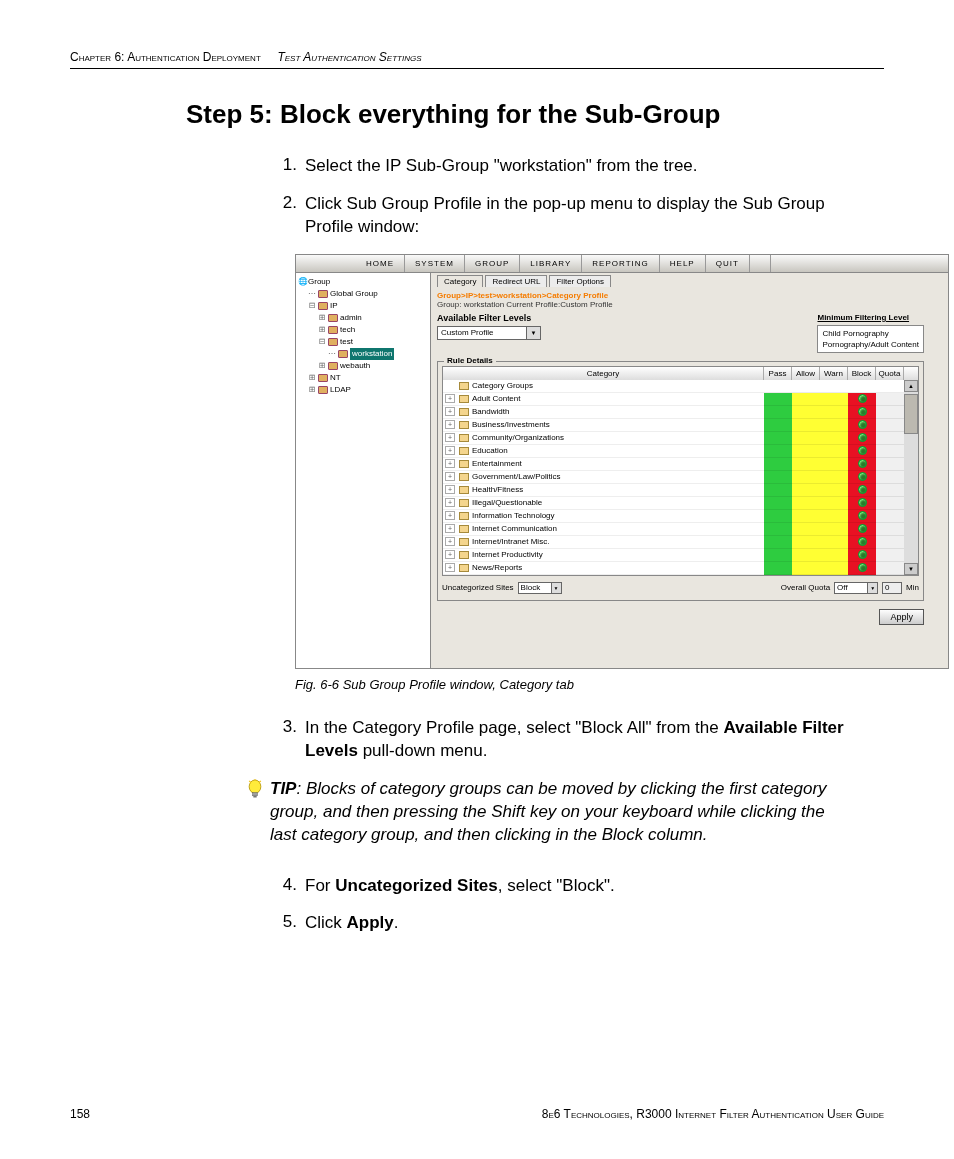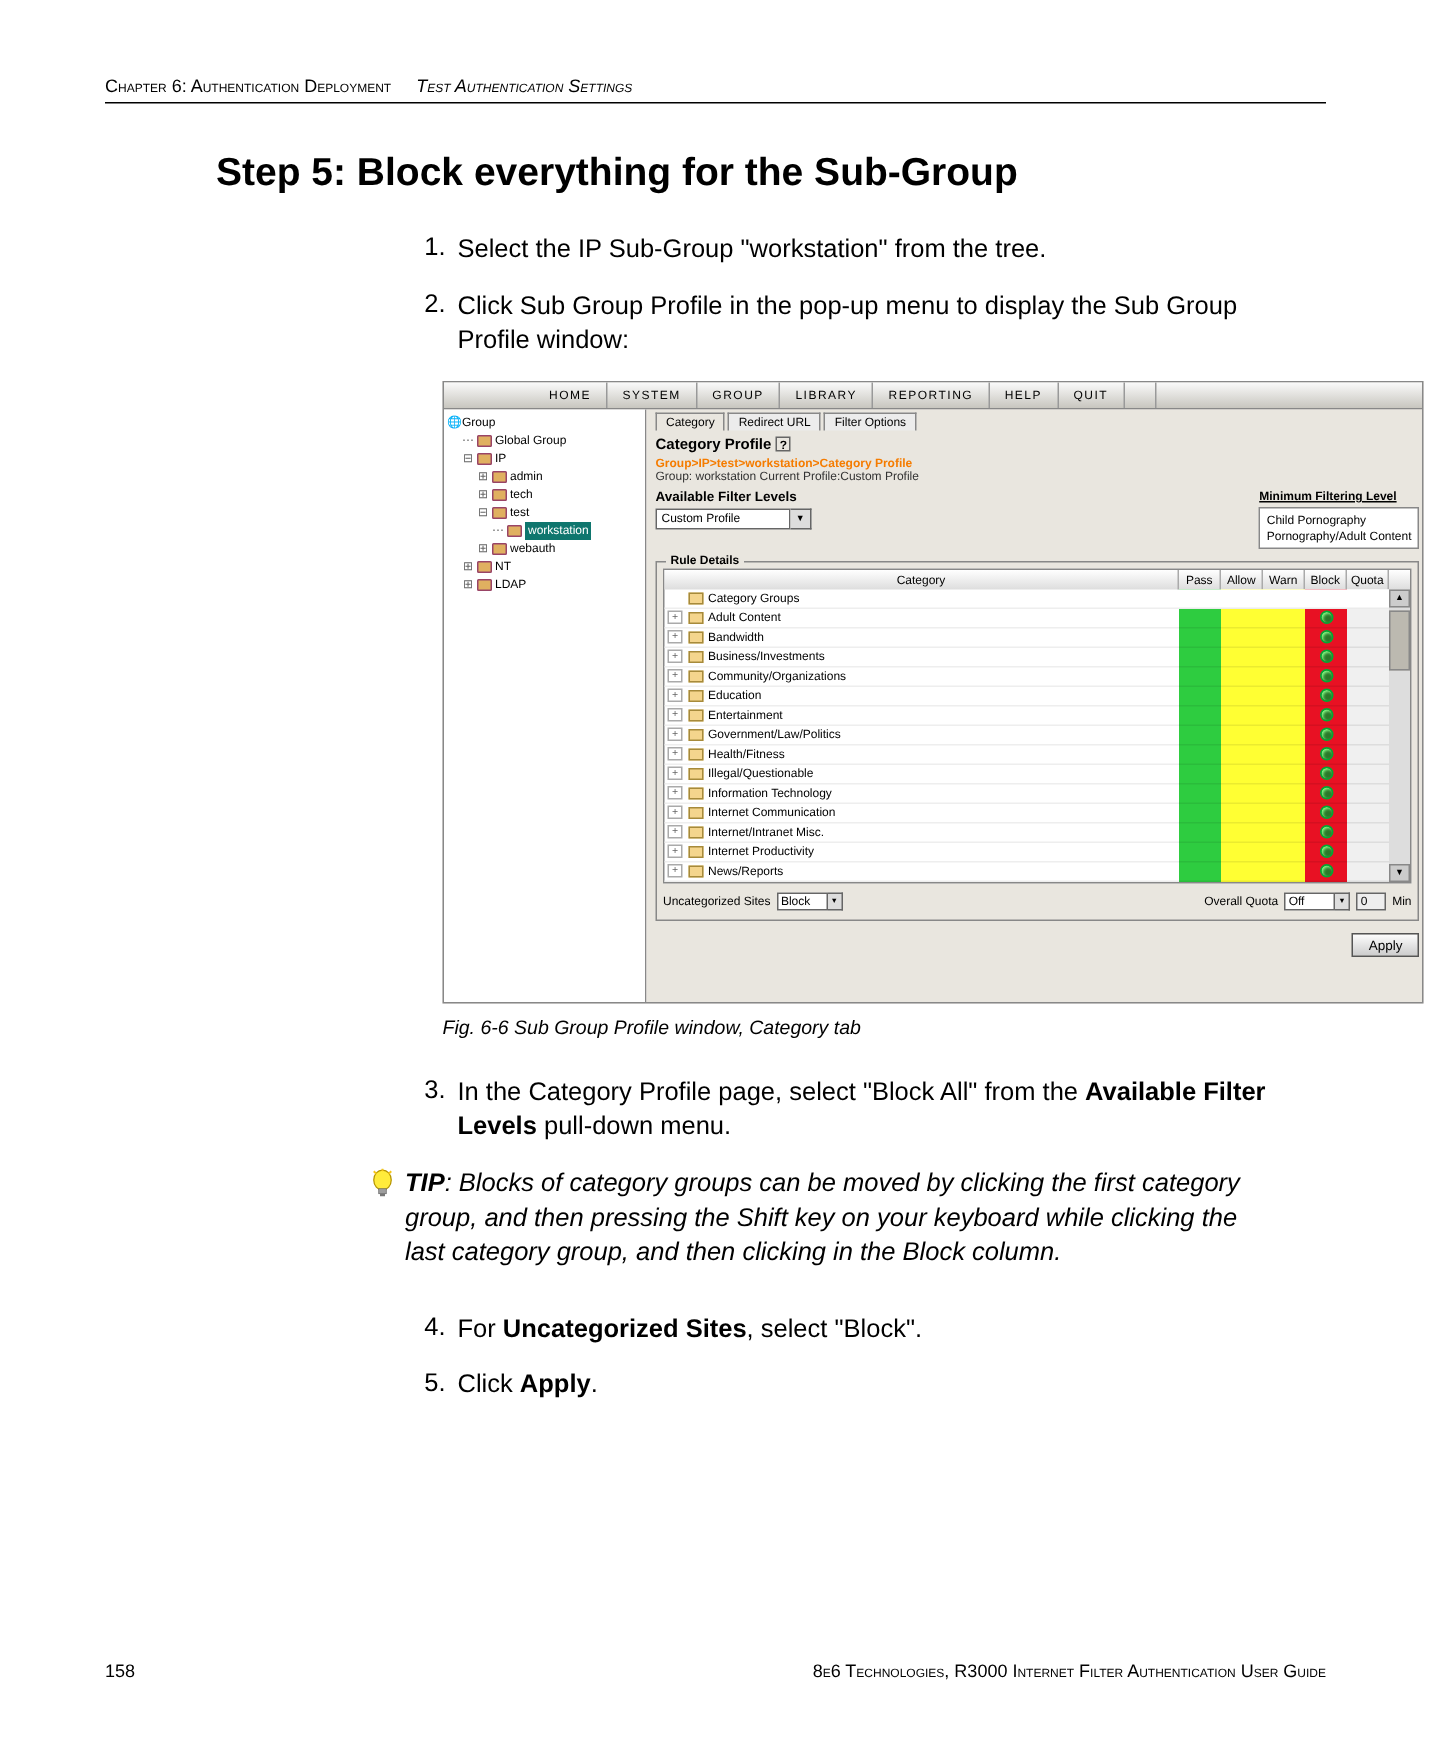--- a/index.html
+++ b/index.html
@@ -16,21 +16,21 @@
     border-bottom: 1px solid #000;
     padding-bottom: 4px;
     margin-bottom: 30px;
     font-size: 12px;
   }
   .page-header .smallcaps { font-variant: small-caps; }
   .step-title {
     font-size: 26px;
     font-family: Arial, sans-serif;
     font-weight: bold;
-    margin-left: 74px;
+    margin-left: 116px;
     margin-bottom: 25px;
   }
   .content { margin-left: 205px; margin-right: 30px; }
   .list-item { font-size: 17px; margin-bottom: 15px; display: flex; }
   .list-num { width: 22px; text-align: right; margin-right: 8px; flex-shrink:0;}
   .list-body { flex: 1; line-height: 1.35; }
   .fig-caption {
     font-style: italic;
     font-size: 13px;
     margin-top: 8px;
@@ -99,21 +99,21 @@
     font-size: 8px;
     line-height: 12px;
     overflow: hidden;
   }
   .tnode { white-space: nowrap; display:flex; align-items:center; gap:2px;}
   .tnode .tgl { display:inline-block; width:8px; text-align:center; color:#666;}
   .tnode .ico { display:inline-block; width:10px; height:8px; background:#e0b060; border:1px solid #946; border-radius:1px;}
   .tnode .txt { }
   .tnode.selected .txt { background:#0f766e; color:#fff; padding:0 2px;}
   .ind1{padding-left:10px;} .ind2{padding-left:20px;} .ind3{padding-left:30px;}
-  .main-pane { flex:1; background:#e9e6df; padding: 2px 2px 6px 6px; position:relative;}
+  .main-pane { flex:1; background:#e9e6df; padding: 2px 24px 6px 6px; position:relative;}
   .tabs { display:flex; gap:2px; margin-bottom:4px;}
   .tab {
     border:1px solid #888; border-bottom:none; background:#ececec; padding:1px 6px;
     font-size:8px;
   }
   .tab.active { background:#e9e6df;}
   .cp-title { font-weight:bold; font-size:10px; margin-top: 4px;}
   .cp-title .q { display:inline-block; border:1px solid #666; width:10px; height:10px; font-size:8px; text-align:center; line-height:9px; margin-left:3px;}
   .crumb { color:#f57c00; font-weight:bold; font-size:8px; margin-top:2px;}
   .crumb-sub { font-size:8px; color:#333; margin-bottom:4px;}
@@ -246,23 +246,20 @@
           <span class="txt">LDAP</span>
         </div>
     </div>
 
     <div class="main-pane">
       <div class="tabs">
         <div class="tab active">Category</div>
         <div class="tab">Redirect URL</div>
         <div class="tab">Filter Options</div>
       </div>
-      <div class="cp-title">
-        <span>Category Profile</span><span class="q">?</span>
-      </div>
       <div class="crumb">Group&gt;IP&gt;test&gt;workstation&gt;Category Profile</div>
       <div class="crumb-sub">Group: workstation   Current Profile:Custom Profile</div>
 
       <div class="two-col">
         <div>
           <div class="afl-label">Available Filter Levels</div>
           <div class="afl-select">
             <div class="box">Custom Profile</div>
             <div class="arrow">▼</div>
           </div>

